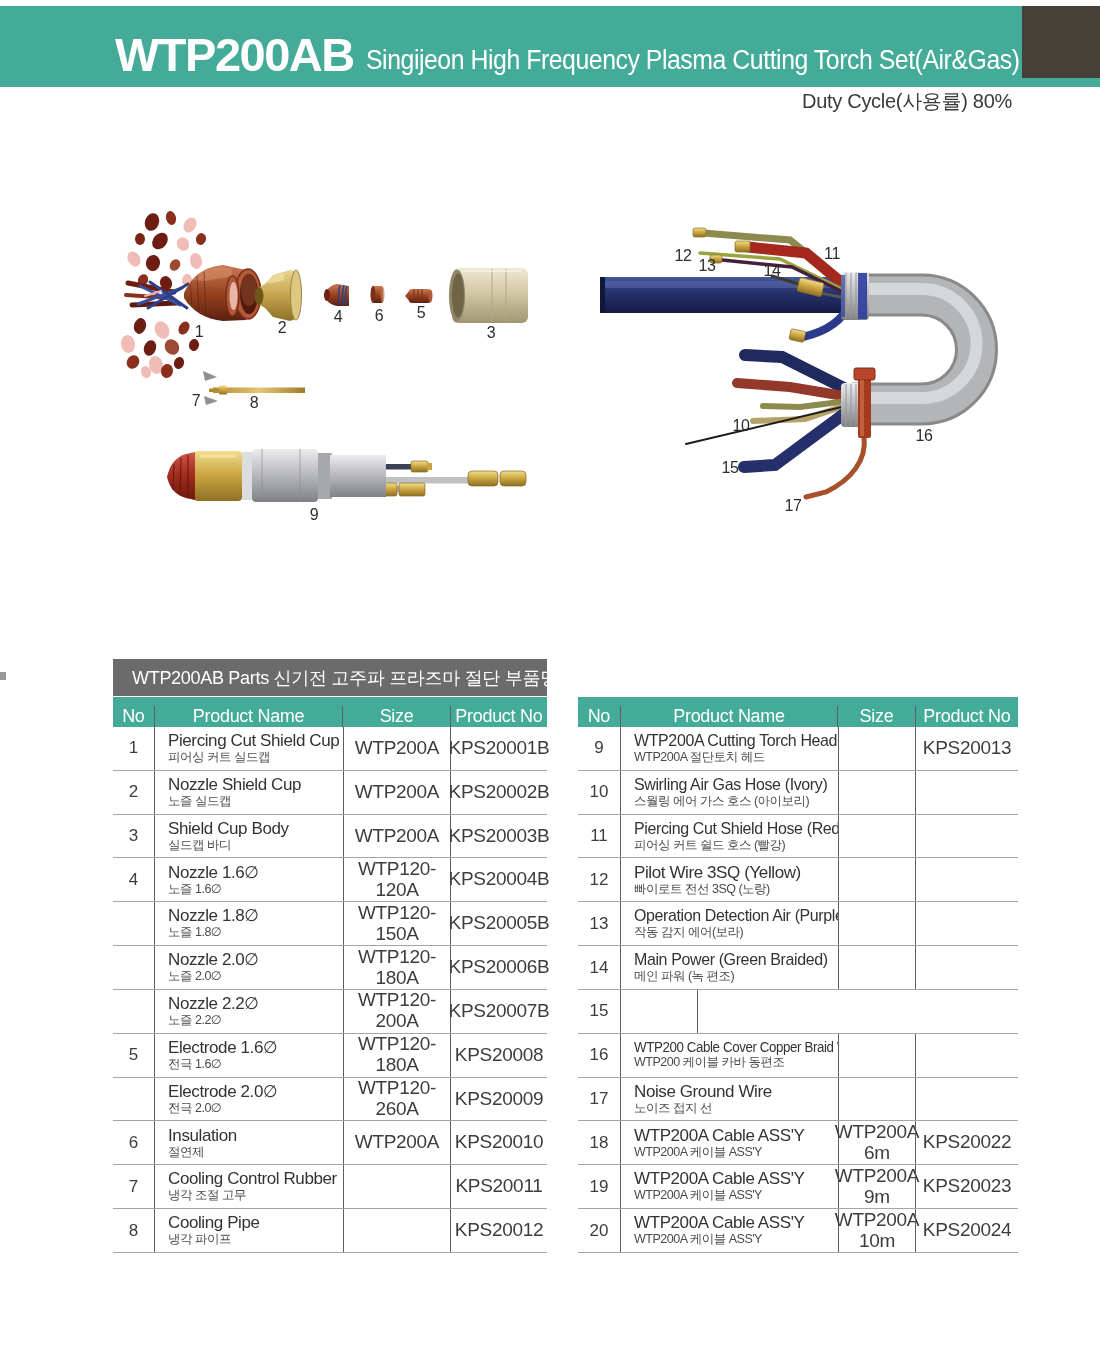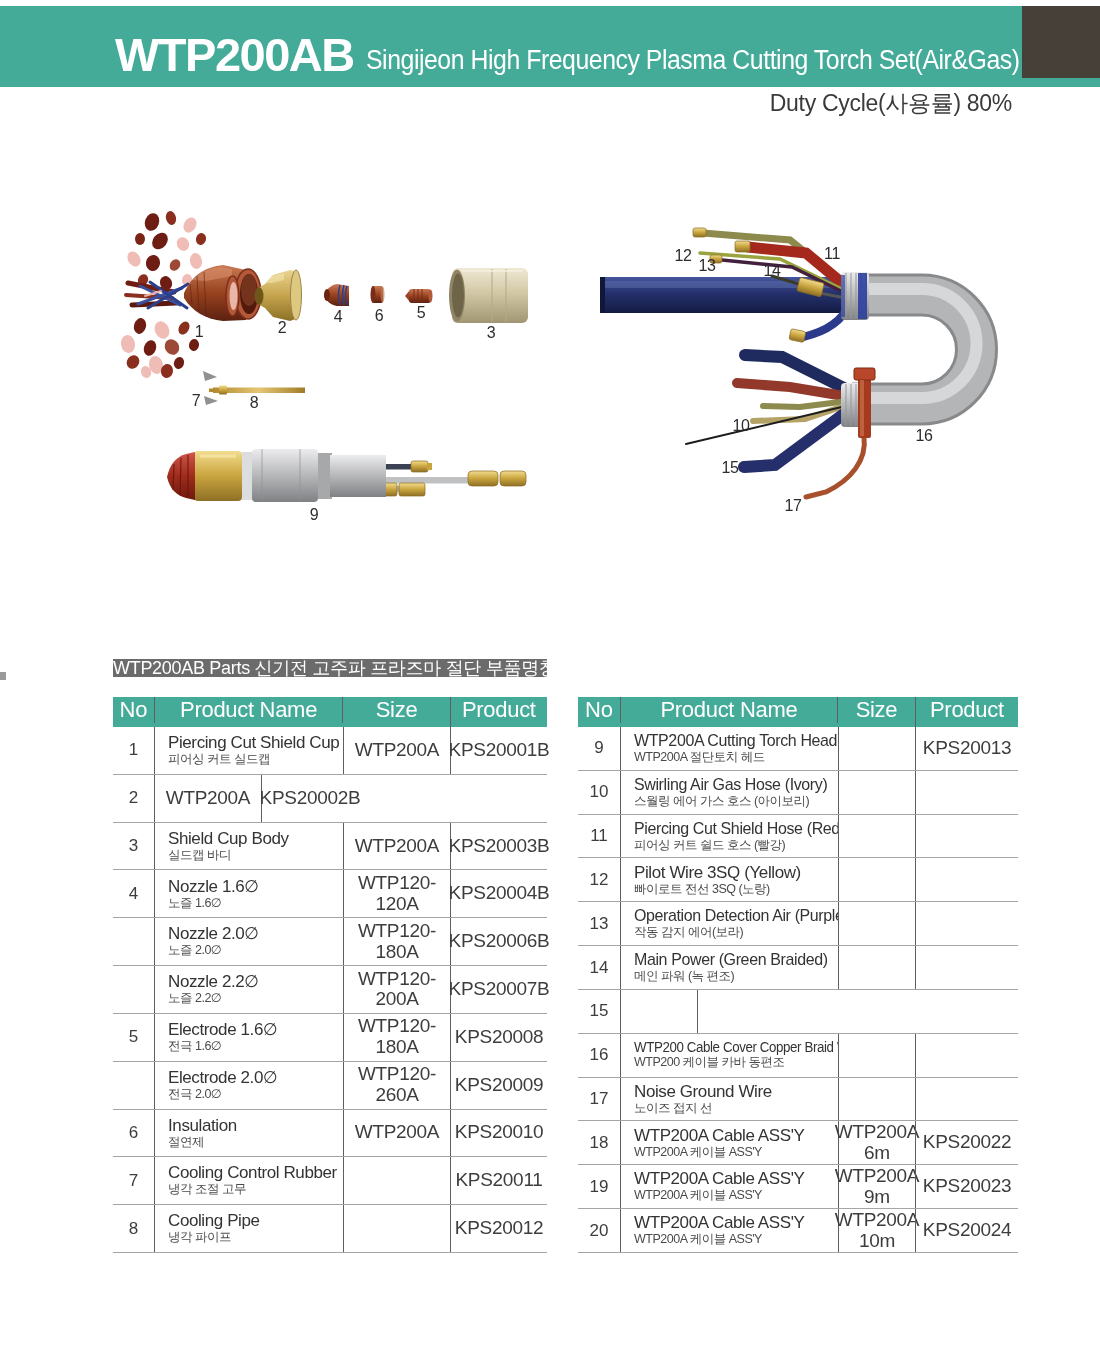--- a/index.html
+++ b/index.html
@@ -6,36 +6,36 @@
   .page{position:relative;width:1100px;height:1366px;background:#ffffff;margin:0 auto;
         font-family:"Liberation Sans","DejaVu Sans",sans-serif;overflow:hidden;}
 
   
   .banner{position:absolute;left:0;top:6px;width:1100px;height:81px;background:var(--teal,#45ab99);}
   .banner-dark{position:absolute;right:0;top:0;width:78px;height:72px;background:var(--corner,#474038);}
   .banner .model{position:absolute;left:115px;bottom:9px;font-size:47px;font-weight:bold;color:#fff;
         letter-spacing:-1.5px;line-height:1;}
   .banner .subtitle{position:absolute;left:366px;bottom:13px;font-size:27px;color:#fff;white-space:nowrap;
         letter-spacing:-0.5px;transform:scaleX(.92);transform-origin:left bottom;line-height:1;}
-  .duty{position:absolute;top:88px;right:88px;font-size:23px;color:#3a3a3a;letter-spacing:-0.3px;}
+  .duty{position:absolute;top:88px;right:88px;font-size:20px;color:#3a3a3a;letter-spacing:-0.3px;}
   .edge-mark{position:absolute;left:0;top:672px;width:6px;height:8px;background:#9a9a9a;}
 
   
   .diagram{position:absolute;left:0;top:0;width:1100px;height:620px;}
   .part-label{position:absolute;transform:translate(-50%,-50%);font-size:16px;color:#2d2d2d;z-index:3;
         letter-spacing:-0.3px;}
 
   
-  .title-bar{position:absolute;left:113px;top:659px;width:434px;height:18px;background:var(--titlebar,#6b6b6b);
-        color:#fff;font-size:18px;display:flex;align-items:center;box-sizing:border-box;
+  .title-bar{position:absolute;left:113px;top:659px;width:434px;height:37px;background:var(--titlebar,#6b6b6b);
+        color:#fff;font-size:18px;display:flex;align-items:center;padding-left:19px;box-sizing:border-box;
         letter-spacing:-0.3px;white-space:nowrap;}
   .ptable{position:absolute;top:697px;}
   .ptable.left{left:113px;width:434px;}
   .ptable.right{left:578px;width:440px;}
-  .thead{height:30px;background:var(--teal,#45ab99);display:flex;align-items:flex-start;color:#fff;font-size:22px;}
+  .thead{height:30px;background:var(--teal,#45ab99);display:flex;align-items:flex-end;color:#fff;font-size:18px;}
   .thead span{text-align:center;letter-spacing:-0.3px;}
   .tbody{height:526px;display:flex;flex-direction:column;}
   .row{flex:1;display:flex;border-bottom:1px solid #a5a5a5;box-sizing:border-box;}
   .cell{box-sizing:border-box;}
   .c2,.c3,.c4{border-left:1px solid #5f5f5f;}
   .cell.c1{display:flex;align-items:center;justify-content:center;font-size:17px;color:#3d3d3d;}
   .cell.c2{display:flex;flex-direction:column;justify-content:center;padding-left:13px;overflow:hidden;}
   .cell.c3,.cell.c4{display:flex;align-items:center;justify-content:center;text-align:center;
         font-size:19px;color:#3d3d3d;white-space:pre-line;line-height:1.1;letter-spacing:-0.3px;}
   .en{font-size:17px;color:#333;letter-spacing:-0.4px;line-height:1.12;white-space:nowrap;}
@@ -322,40 +322,53 @@
           <div class="cell c1">1</div>
           <div class="cell c2">
             <div class="en">Piercing Cut Shield Cup</div>
             <div class="ko">피어싱 커트 실드캡</div>
           </div>
           <div class="cell c3">WTP200A</div>
           <div class="cell c4">KPS20001B</div>
         </div>
         <div class="row">
           <div class="cell c1">2</div>
+          <div class="cell c2">
+            <div class="en">Nozzle Shield Cup</div>
+            <div class="ko">노즐 실드캡</div>
+          </div>
           <div class="cell c3">WTP200A</div>
           <div class="cell c4">KPS20002B</div>
         </div>
         <div class="row">
           <div class="cell c1">3</div>
           <div class="cell c2">
             <div class="en">Shield Cup Body</div>
             <div class="ko">실드캡 바디</div>
           </div>
           <div class="cell c3">WTP200A</div>
           <div class="cell c4">KPS20003B</div>
         </div>
         <div class="row">
           <div class="cell c1">4</div>
           <div class="cell c2">
             <div class="en">Nozzle 1.6∅</div>
             <div class="ko">노즐 1.6∅</div>
           </div>
           <div class="cell c3">WTP120-120A</div>
           <div class="cell c4">KPS20004B</div>
+        </div>
+        <div class="row">
+          <div class="cell c1"></div>
+          <div class="cell c2">
+            <div class="en">Nozzle 1.8∅</div>
+            <div class="ko">노즐 1.8∅</div>
+          </div>
+          <div class="cell c3">WTP120-150A</div>
+          <div class="cell c4">KPS20005B</div>
         </div>
         <div class="row">
           <div class="cell c1"></div>
           <div class="cell c2">
             <div class="en">Nozzle 2.0∅</div>
             <div class="ko">노즐 2.0∅</div>
           </div>
           <div class="cell c3">WTP120-180A</div>
           <div class="cell c4">KPS20006B</div>
         </div>

